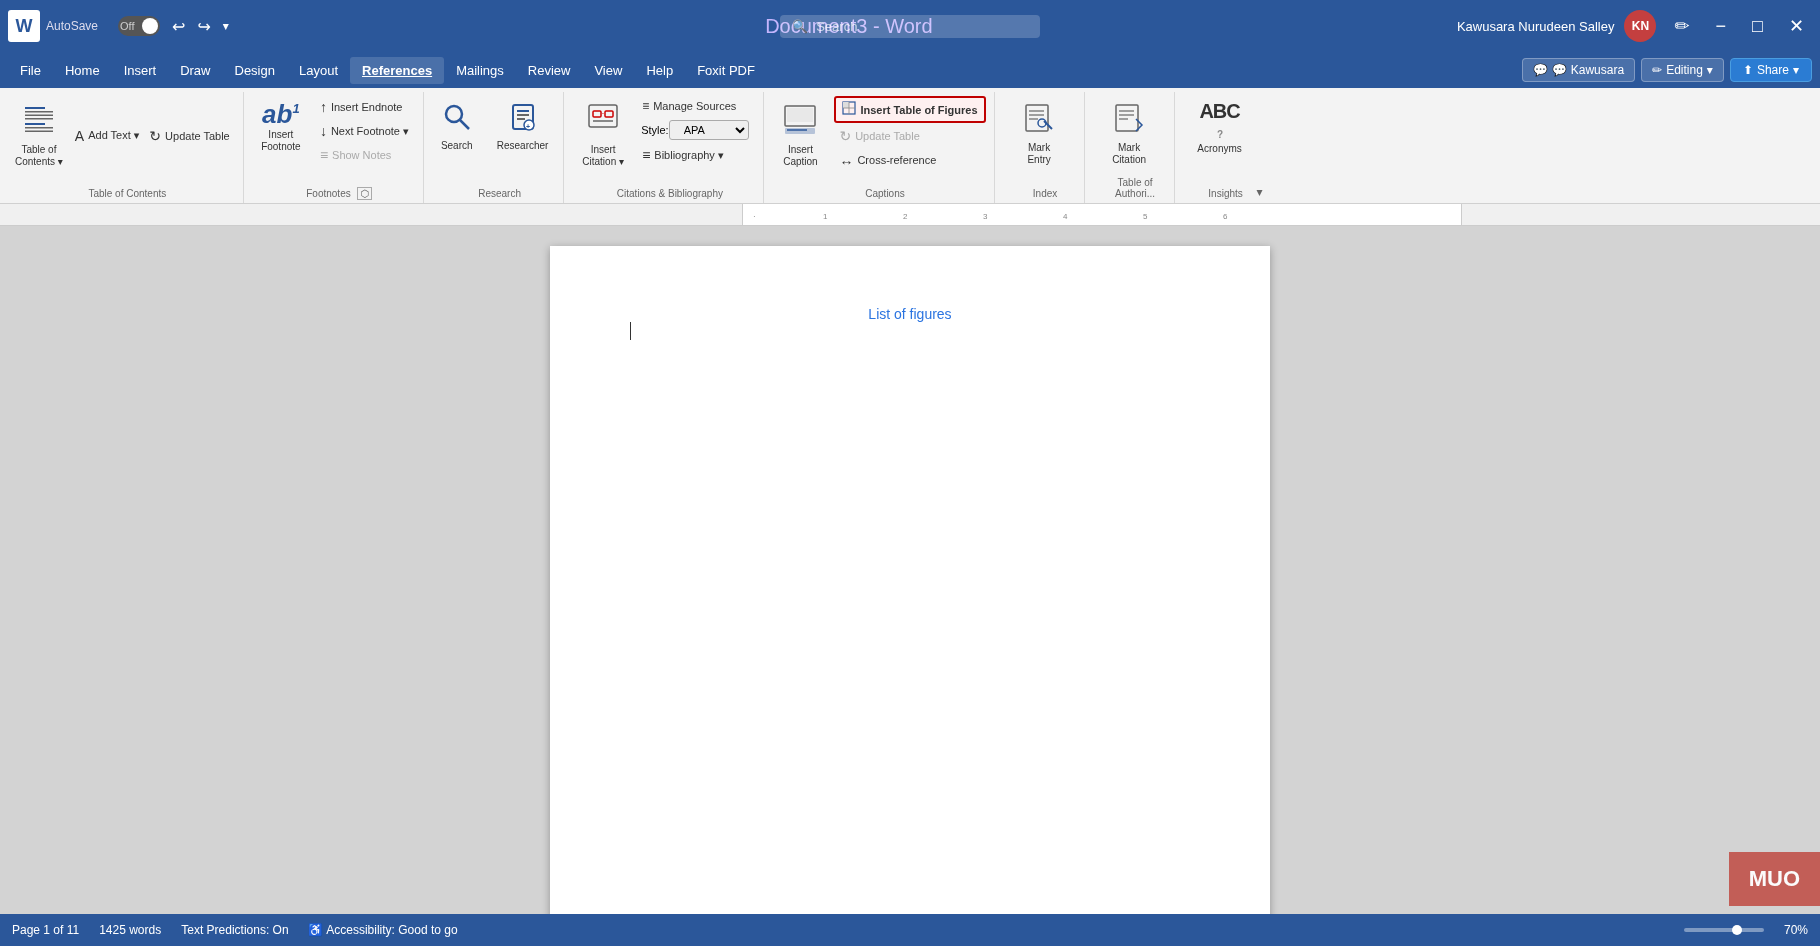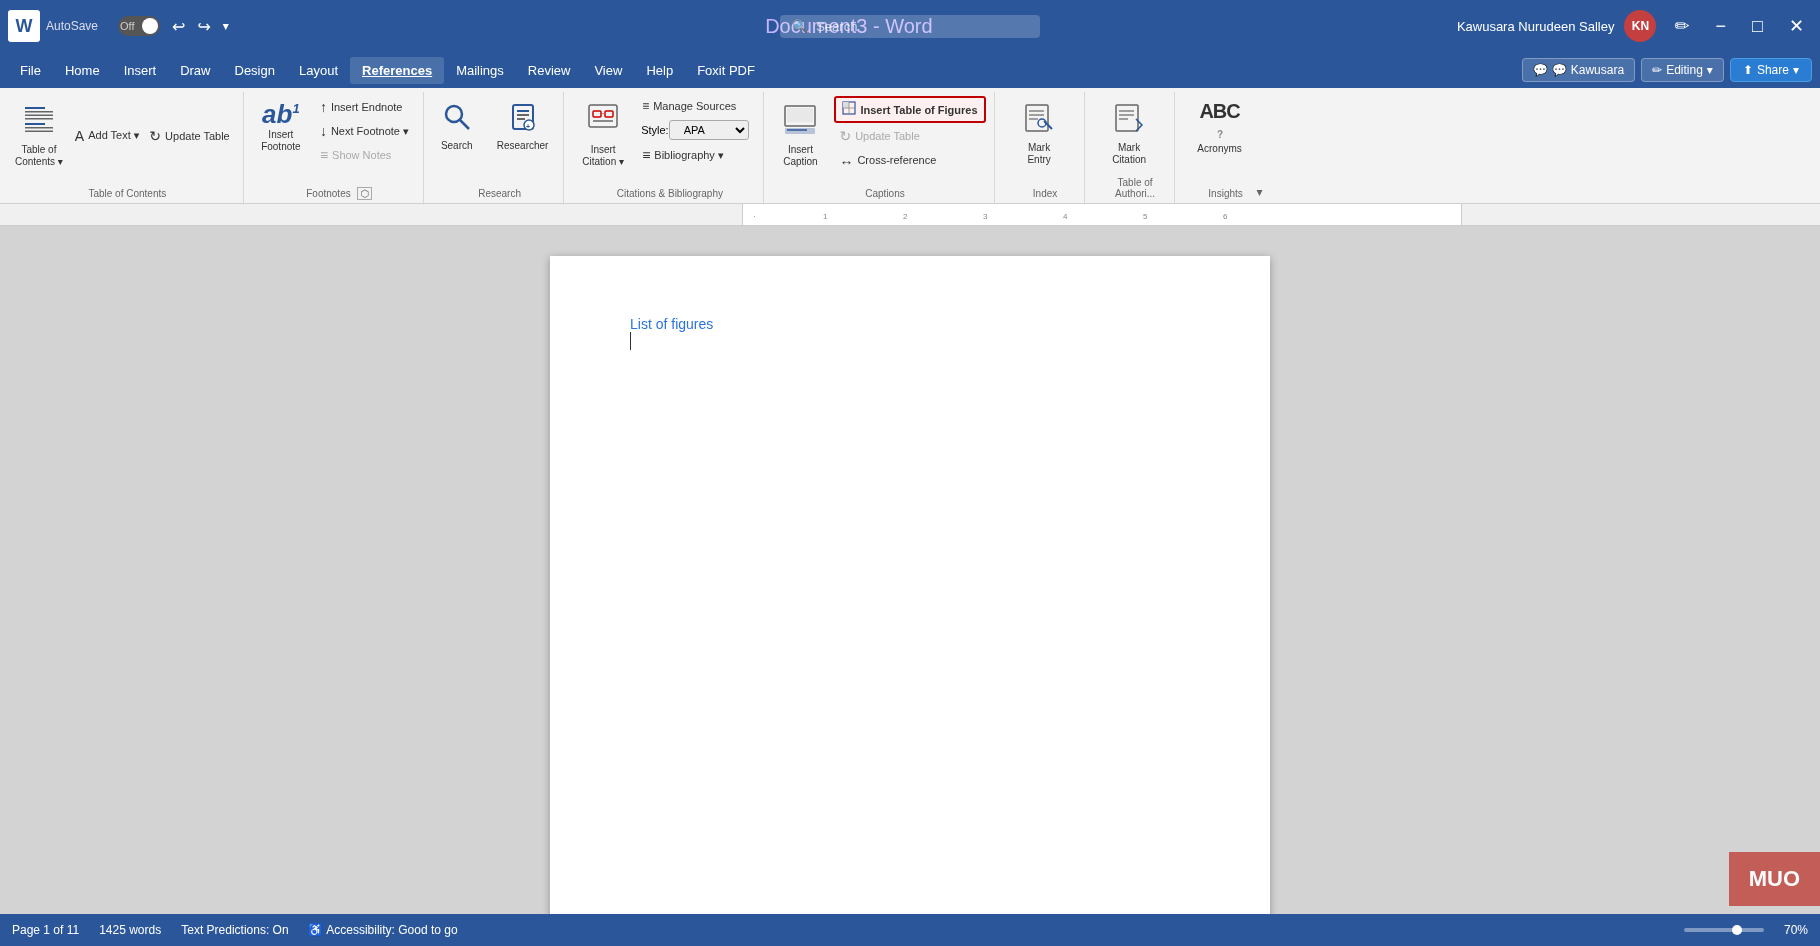--- a/index.html
+++ b/index.html
@@ -174,23 +174,24 @@
       position: absolute; font-size: 8px; color: #888;
       top: 8px;
     }
 
     
     #doc-area {
       background: #d3d3d3;
       flex: 1;
       display: flex;
       justify-content: center;
-      padding-top: 30px;
+      padding-top: 20px;
       overflow: auto;
       height: calc(946px - 52px - 36px - 116px - 22px - 32px);
+      text-align: center;
     }
     .doc-page {
       background: white;
       width: 720px;
       min-height: 960px;
       box-shadow: 0 2px 8px rgba(0,0,0,0.3);
       padding: 60px 80px;
       position: relative;
     }
     .doc-text {

